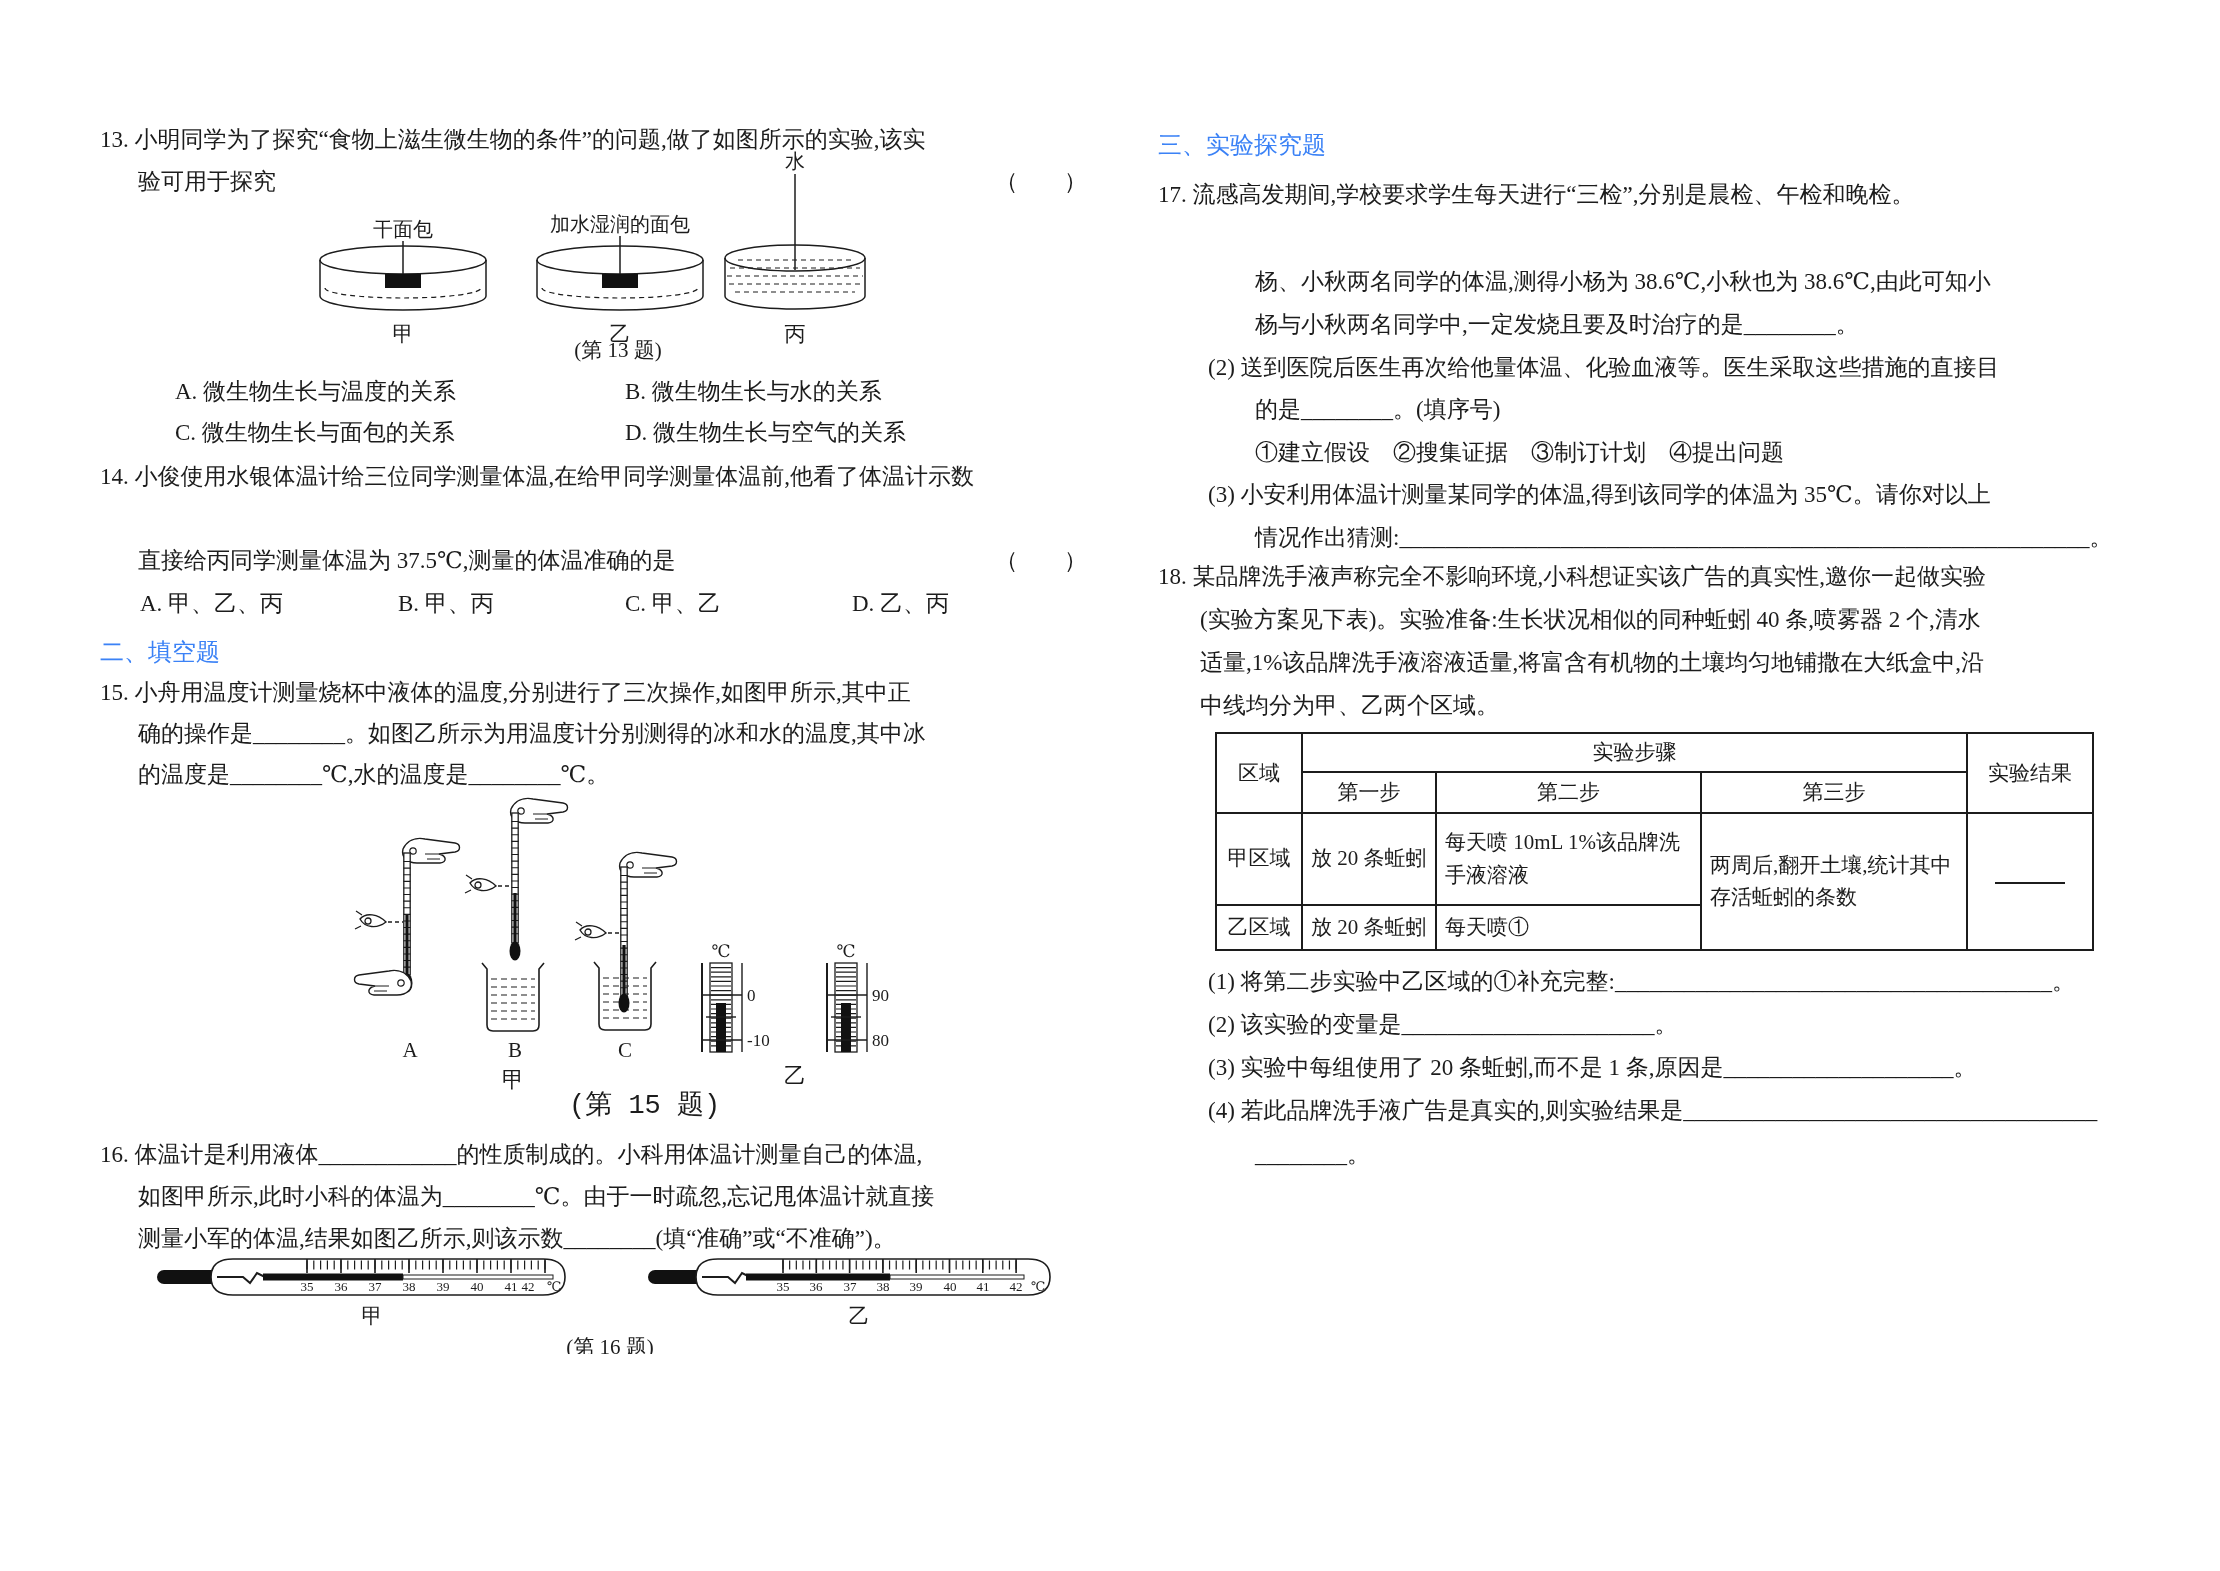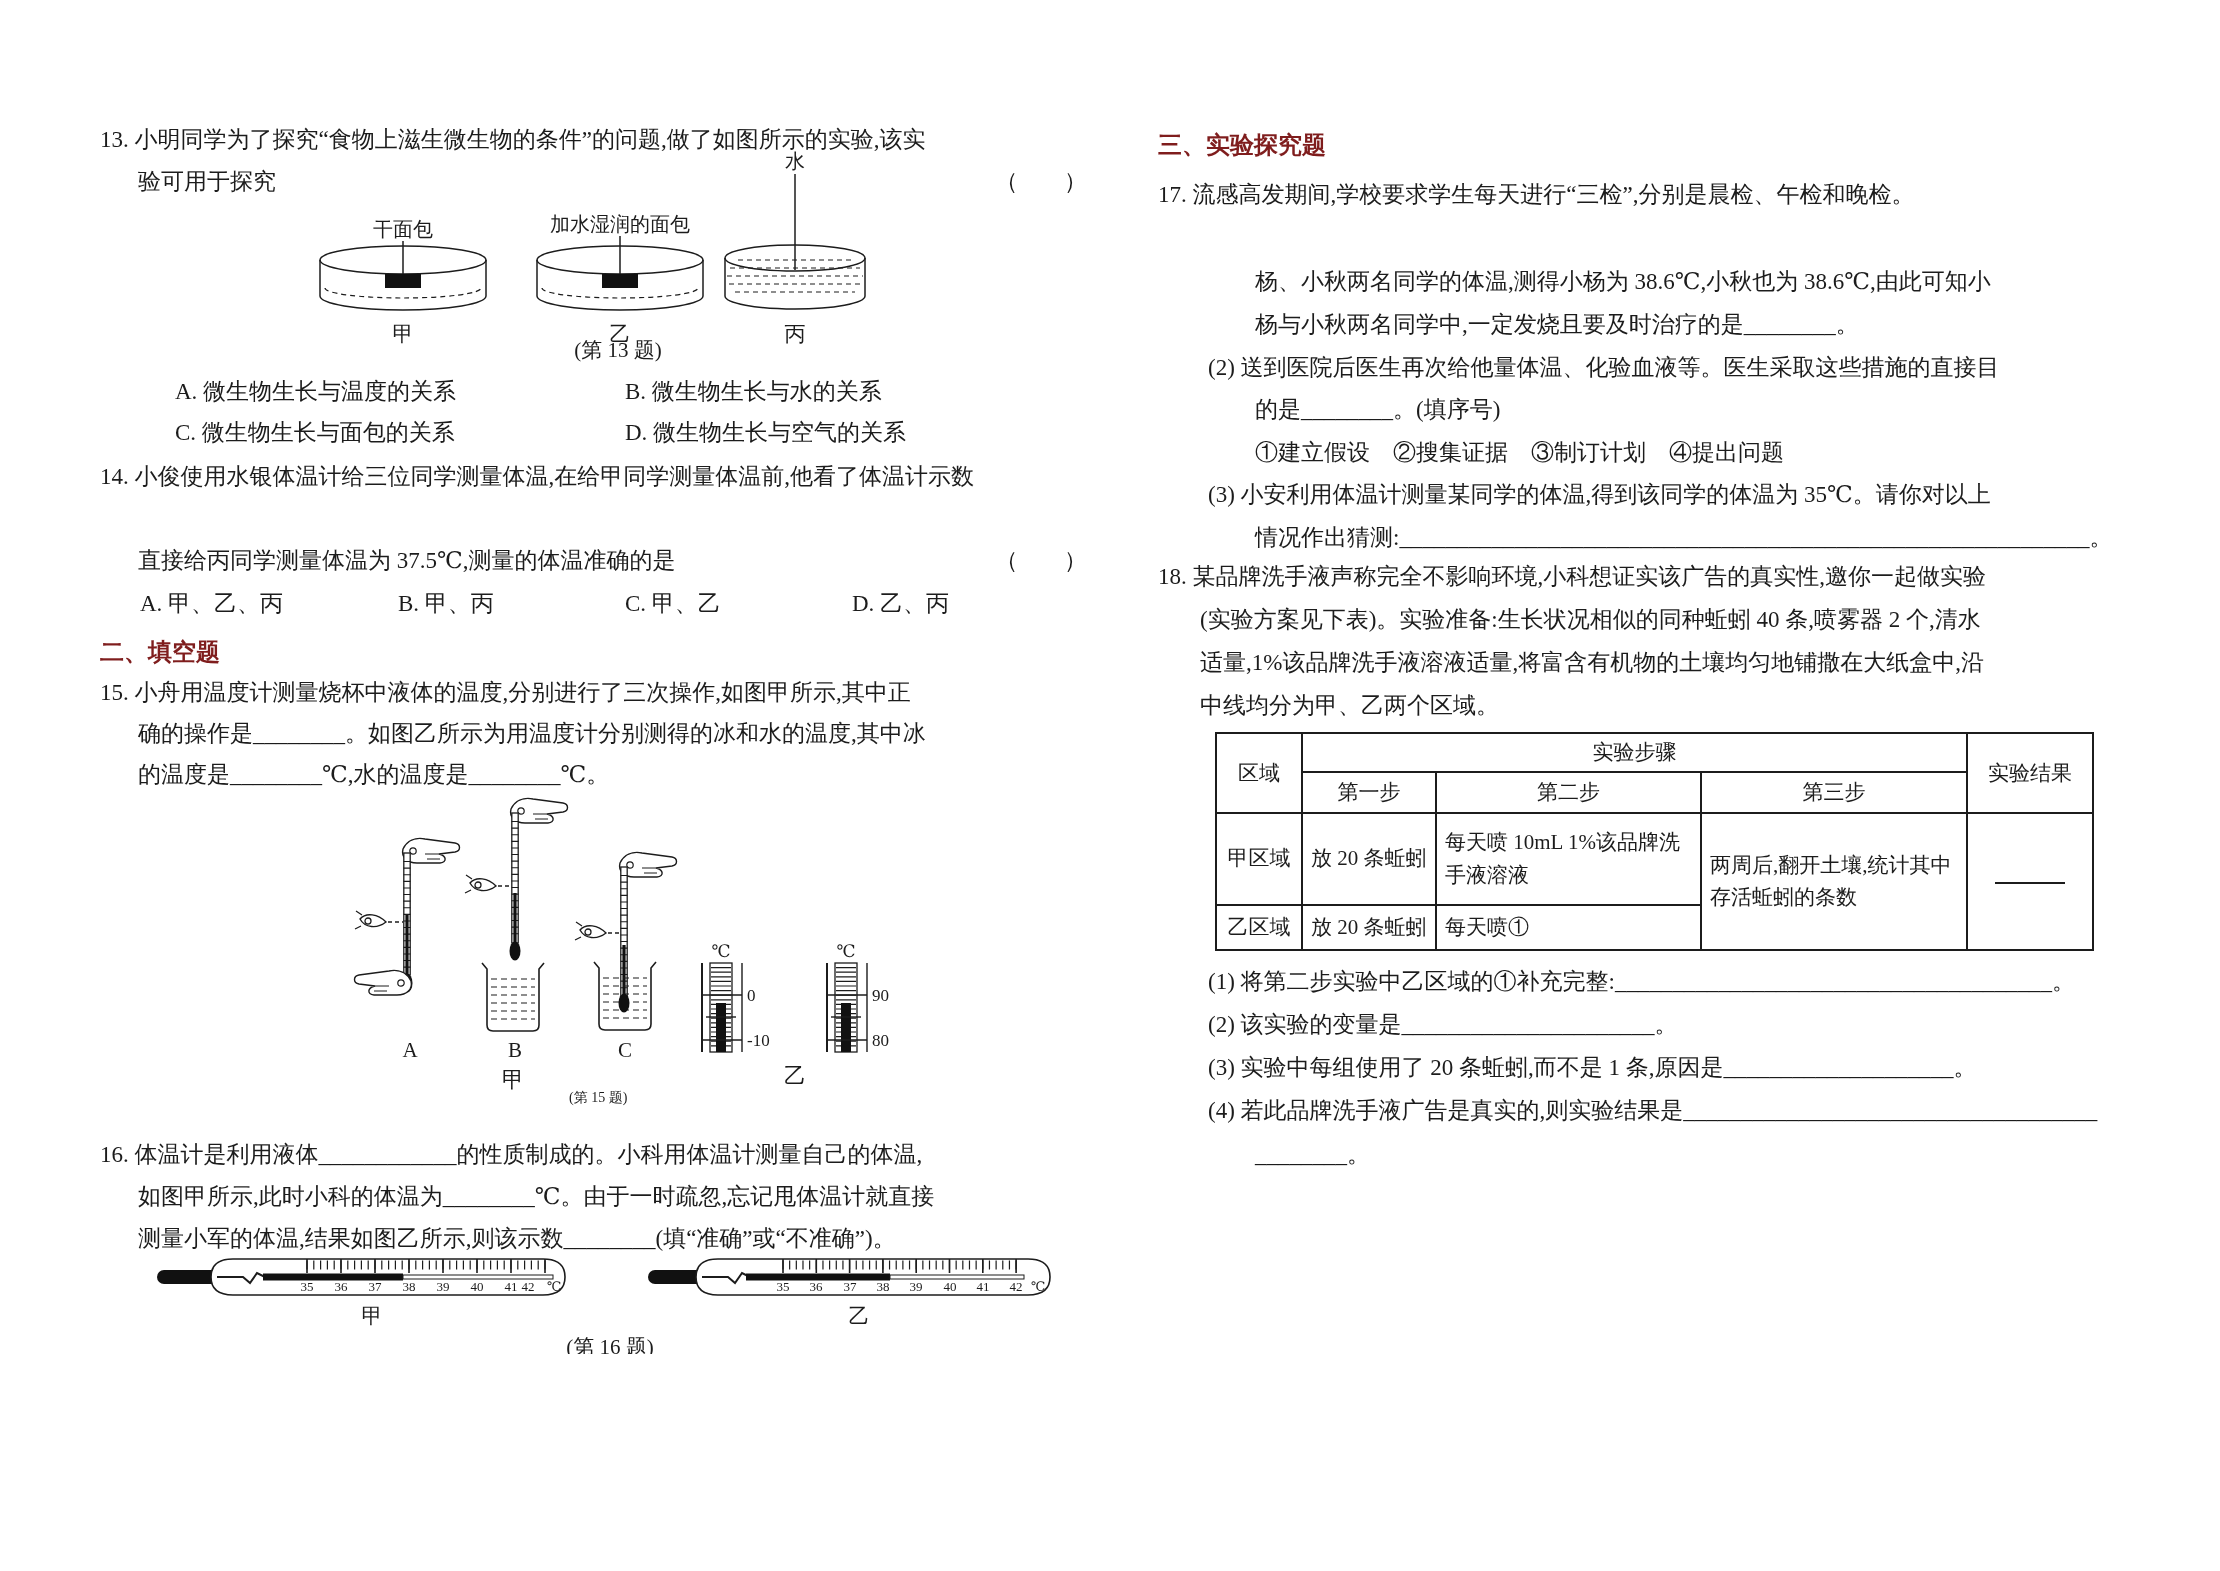--- a/index.html
+++ b/index.html
@@ -1,21 +1,21 @@
 <!DOCTYPE html>
 <html><head>
 <meta charset="utf-8">
 <style>
   html,body{margin:0;padding:0;background:#ffffff;}
   .page{position:relative;width:2220px;height:1354px;background:#fff;overflow:hidden;
         font-family:"Liberation Serif","DejaVu Serif",serif;color:#1c1c1c;}
   .t{position:absolute;white-space:pre;font-size:23px;line-height:1.2;}
-  .sec{font-family:"Liberation Sans","DejaVu Sans",sans-serif;font-weight:700;
-       color:#7f1d1d;font-size:24px;}
-  .cap{font-size:14px;}
+  .sec{font-family:"Liberation Sans","DejaVu Sans",sans-serif;font-weight:400;
+       color:#3b82f6;font-size:24px;}
+  .cap{font-size:27px;font-family:Liberation Mono, monospace;}
   svg{position:absolute;overflow:visible;}
   svg text{font-family:"Liberation Serif","DejaVu Serif",serif;fill:#1c1c1c;}
   table.exp{position:absolute;left:1215px;top:732px;border-collapse:collapse;
             font-size:21px;color:#1c1c1c;table-layout:fixed;}
   table.exp td{border:2px solid #1c1c1c;text-align:center;vertical-align:middle;
                padding:2px 8px;line-height:1.55;}
   table.exp td.lt{text-align:left;}
   .blank70{display:inline-block;width:70px;height:2px;background:#1c1c1c;vertical-align:middle;}
   .pageno{position:absolute;left:1096px;top:1502px;font-size:23px;}
 </style>

